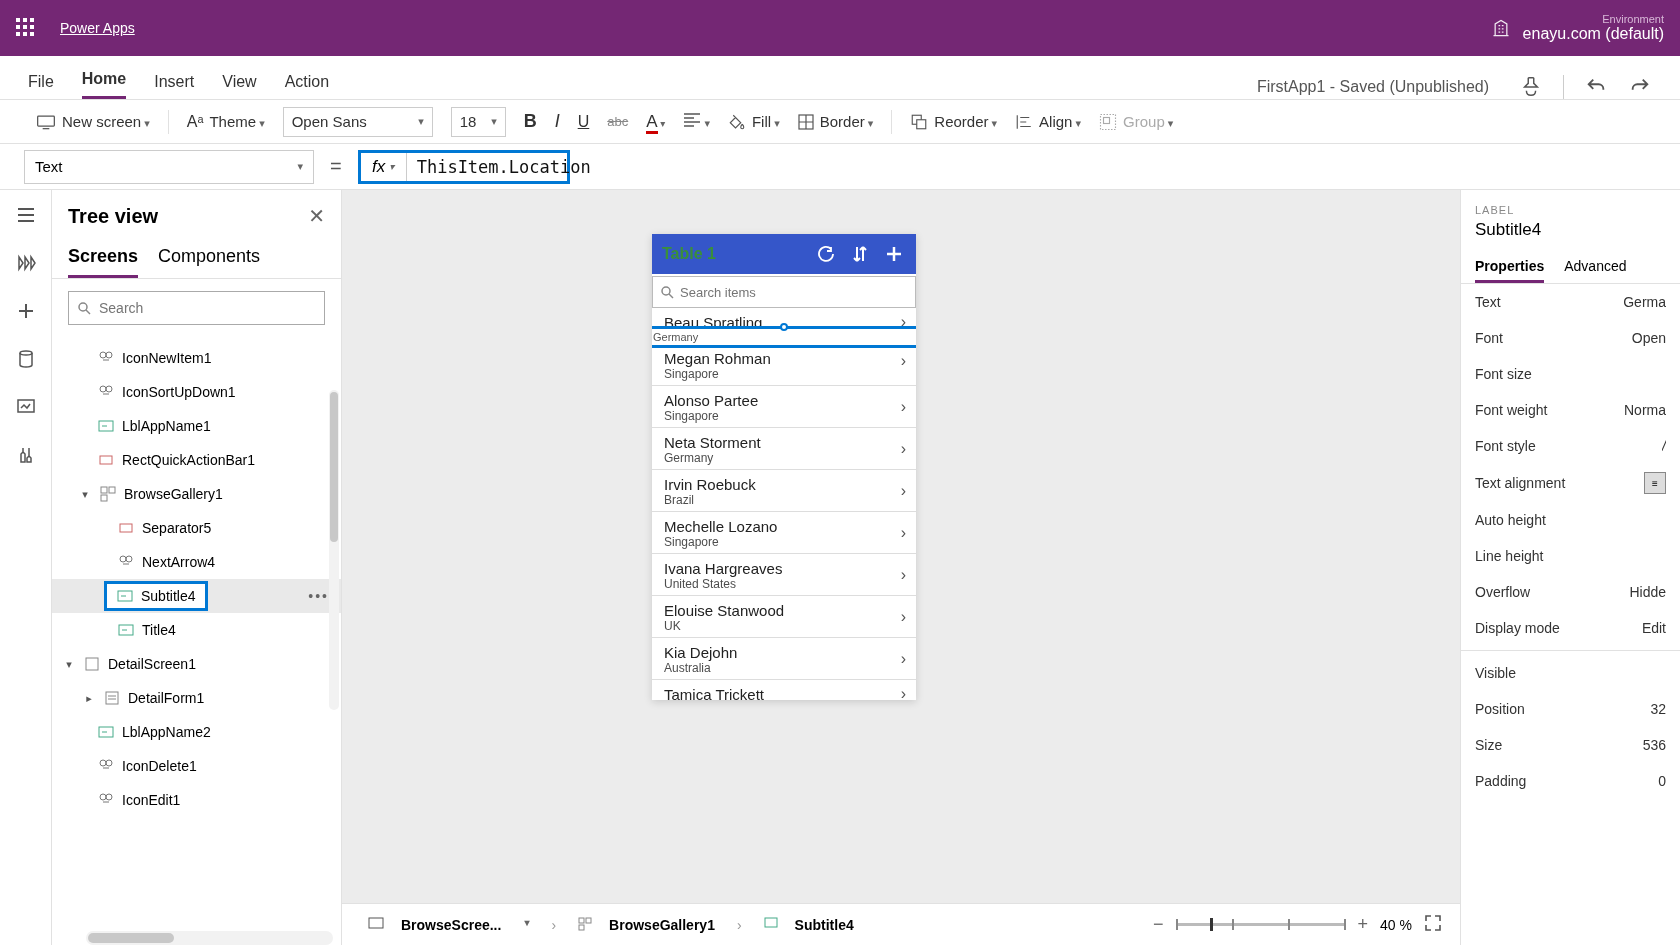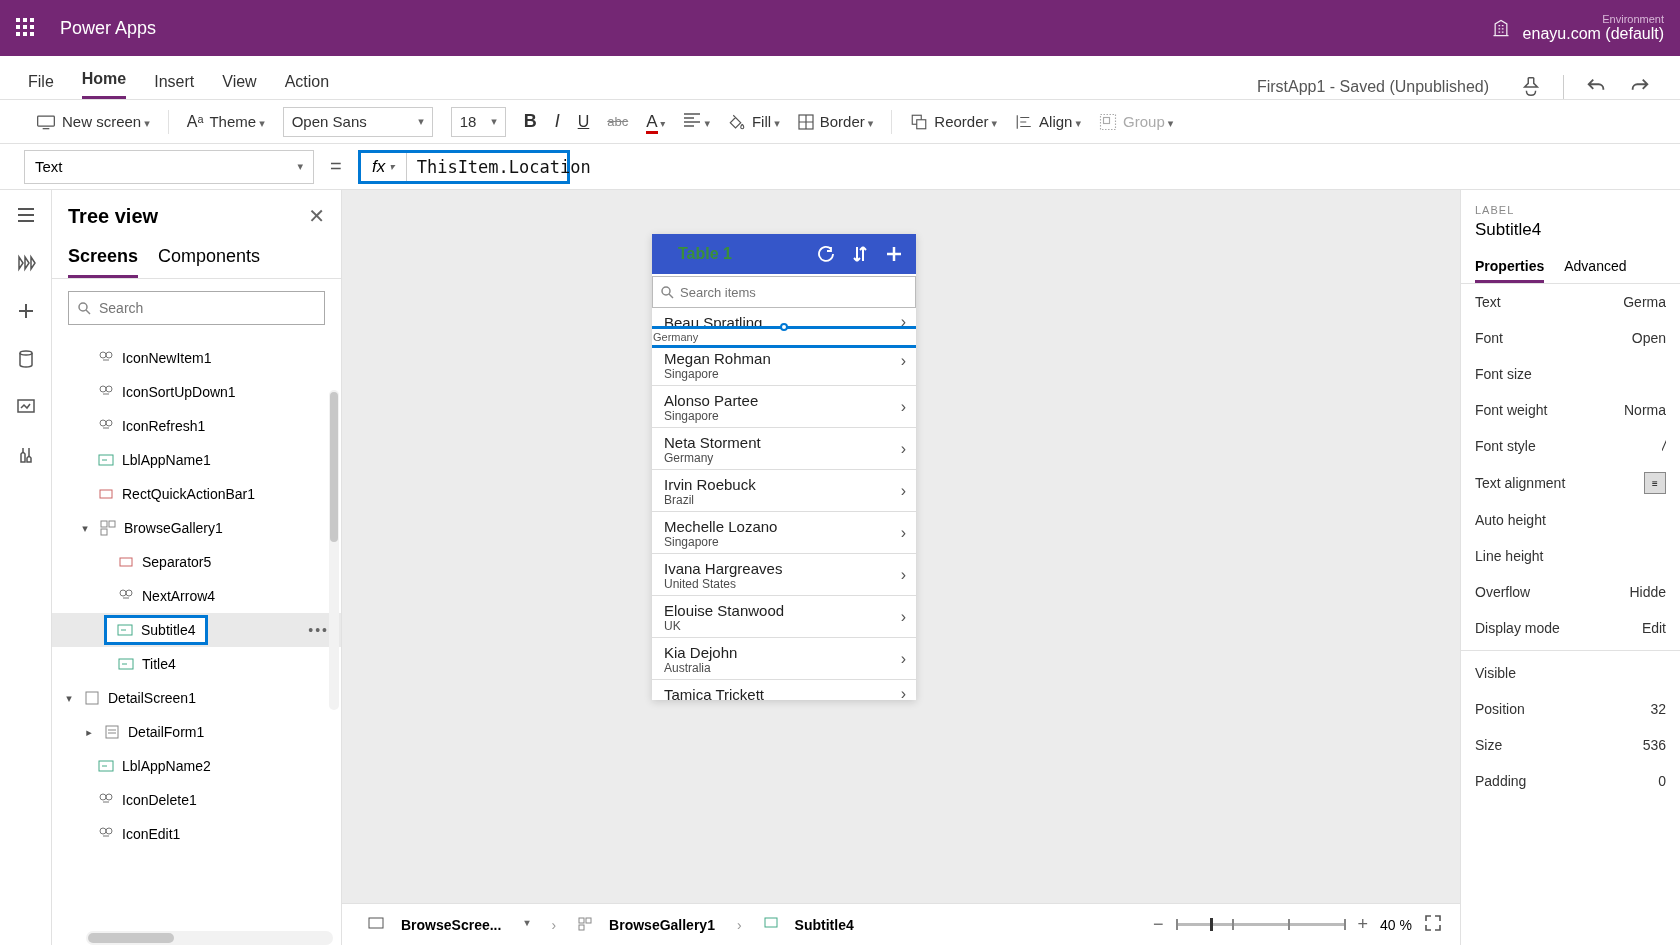--- a/index.html
+++ b/index.html
@@ -2,21 +2,21 @@
 <html><head>
 <meta charset="utf-8">
 <style>
 * { margin: 0; padding: 0; box-sizing: border-box; font-family: 'Segoe UI', Arial, sans-serif; }
 body { width: 1680px; height: 945px; background: #fff; overflow: hidden; }
 
 
 .topbar { height: 56px; background: #742774; display: flex; align-items: center; padding: 0 16px; color: white; }
 .topbar .waffle { width: 20px; height: 20px; margin-right: 24px; display: grid; grid-template-columns: repeat(3,4px); grid-template-rows: repeat(3,4px); gap: 3px; }
 .topbar .waffle span { background: white; }
-.topbar .brand { font-size: 18px; font-weight: 500; }
+.topbar .brand { font-size: 14px; font-weight: 500; text-decoration: underline; }
 .topbar .env { margin-left: auto; text-align: right; display:flex; align-items:center; gap:12px; }
 .topbar .env .icon-bldg { width:20px; height:20px; opacity:0.9; }
 .topbar .env .txt .lab { font-size: 11px; color:#d8b8d8; }
 .topbar .env .txt .val { font-size: 16px; }
 
 
 .menubar { height: 44px; border-bottom: 1px solid #e1e1e1; display: flex; align-items: flex-end; padding: 0 28px; gap: 28px; }
 .menubar .item { font-size: 16px; color: #333; cursor: pointer; padding: 8px 0; }
 .menubar .item.active { font-weight: 600; border-bottom: 3px solid #742774; }
 .menubar .right { margin-left: auto; display: flex; align-items: center; gap: 20px; }
@@ -71,21 +71,21 @@
 .ti-ic { width:16px; height:16px; flex-shrink:0;}
 .treepanel .hscroll { height:14px; background:#f2f2f2; margin:0 8px 0 34px; border-radius:7px; position:relative;}
 .treepanel .hscroll::before { content:""; position:absolute; left:2px; top:2px; height:10px; width:35%; background:#c8c8c8; border-radius:5px;}
 .treepanel .vscroll { position:absolute; right:2px; top:200px; width:10px; height:320px; background:#f2f2f2; border-radius:5px;}
 .treepanel .vscroll::before{content:""; position:absolute; top:2px; left:1px; width:8px; height:150px; background:#c8c8c8; border-radius:4px;}
 
 
 .canvas { flex:1; background:#ececec; position:relative; }
 .phone { position:absolute; left:310px; top:44px; width:264px; height:466px; background:#fff; box-shadow:0 2px 8px rgba(0,0,0,0.15); display:flex; flex-direction:column;}
 .phone .ph-hdr { height:40px; background:#3556c9; color:#fff; display:flex; align-items:center; padding:0 10px; gap:10px;}
-.phone .ph-hdr .title { color:#3a8f3a; font-weight:600; font-size:16px; margin-right:auto;margin-left:16px;}
+.phone .ph-hdr .title { color:#3a8f3a; font-weight:600; font-size:16px; margin-right:auto;}
 .phone .ph-hdr .hic { width:24px; display:flex; justify-content:center; font-size:18px;}
 .phone .srch { height:32px; border:1px solid #bbb; margin:2px 0 0; display:flex; align-items:center; padding:0 8px; gap:6px;}
 .phone .srch input { border:none; outline:none; flex:1; font-size:13px; color:#666;}
 .phone .list { flex:1; overflow:hidden;}
 .phone .row { border-bottom:1px solid #ddd; padding:6px 12px 4px; position:relative;}
 .phone .row .nm { font-size:15px; color:#222;}
 .phone .row .loc { font-size:12px; color:#4d4d4d;}
 .phone .row .arr { position:absolute; right:10px; top:50%; transform:translateY(-50%); color:#555; font-size:16px;}
 .phone .row.sel-row { position:relative; }
 .phone .row.sel-row .sel-frame { position:absolute; left:-8px; right:-8px; top:18px; height:22px; border:3px solid #0078d4; background:#fff; display:flex; align-items:center; padding:0 6px; font-size:11px; color:#555;}
@@ -316,28 +316,20 @@
         </div>
       <div class="tree-item lvl1">
           <svg class="ti-ic" viewBox="0 0 16 16" fill="none" stroke="#777">
             <circle cx="5" cy="5" r="3"></circle>
             <circle cx="11" cy="5" r="3"></circle>
             <path d="M5 10h6"></path>
           </svg>
           <span>IconSortUpDown1</span>
         </div>
       <div class="tree-item lvl1">
-          <svg class="ti-ic" viewBox="0 0 16 16" fill="none" stroke="#777">
-            <circle cx="5" cy="5" r="3"></circle>
-            <circle cx="11" cy="5" r="3"></circle>
-            <path d="M5 10h6"></path>
-          </svg>
-          <span>IconRefresh1</span>
-        </div>
-      <div class="tree-item lvl1">
           <svg class="ti-ic" viewBox="0 0 16 16" fill="none" stroke="#4a8">
             <rect x="1" y="3" width="14" height="10"></rect>
             <path d="M4 8h5"></path>
           </svg>
           <span>LblAppName1</span>
         </div>
       <div class="tree-item lvl1">
           <svg class="ti-ic" viewBox="0 0 16 16" fill="none" stroke="#c66">
             <rect x="2" y="4" width="12" height="8"></rect>
           </svg>

